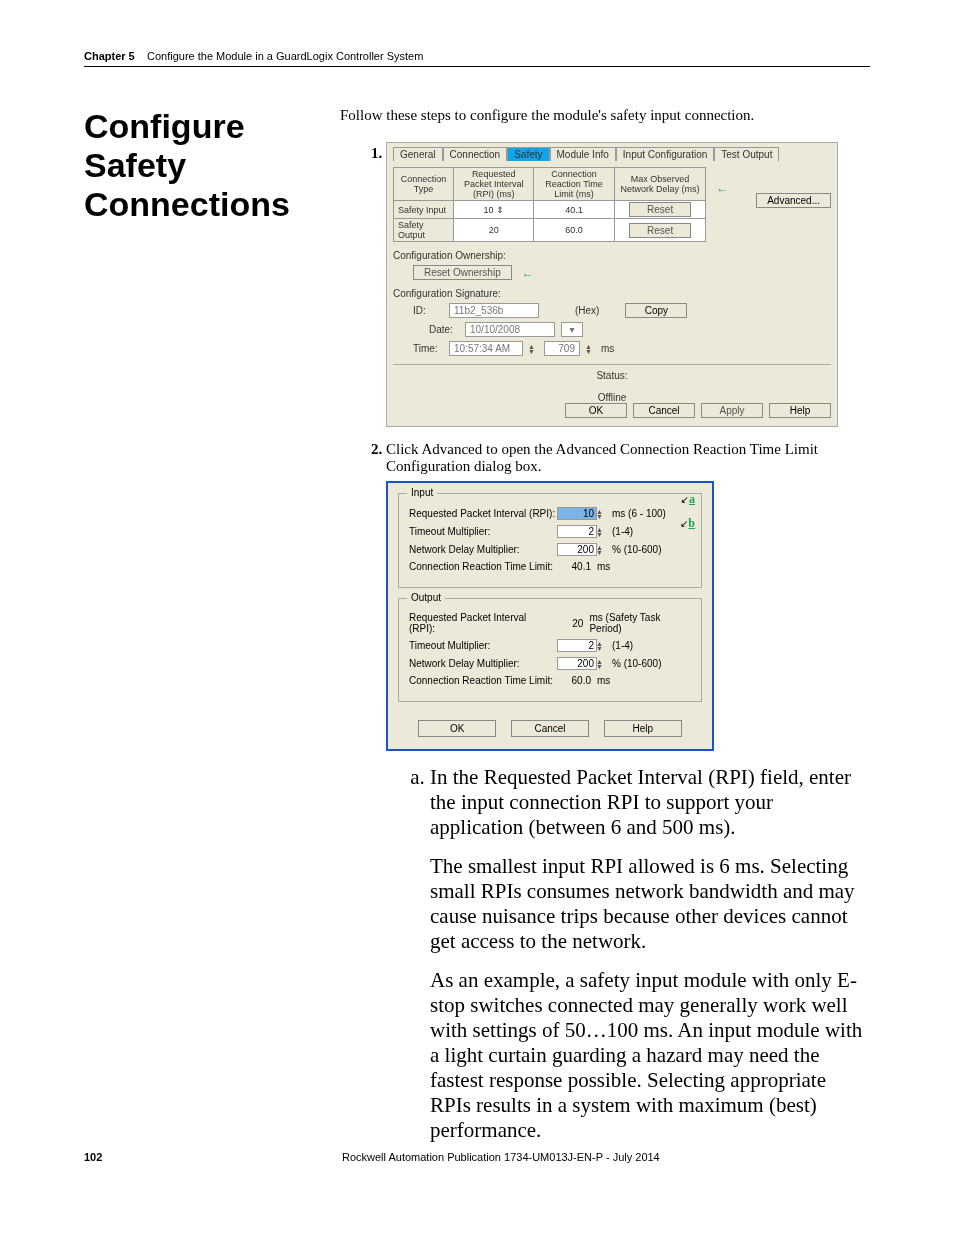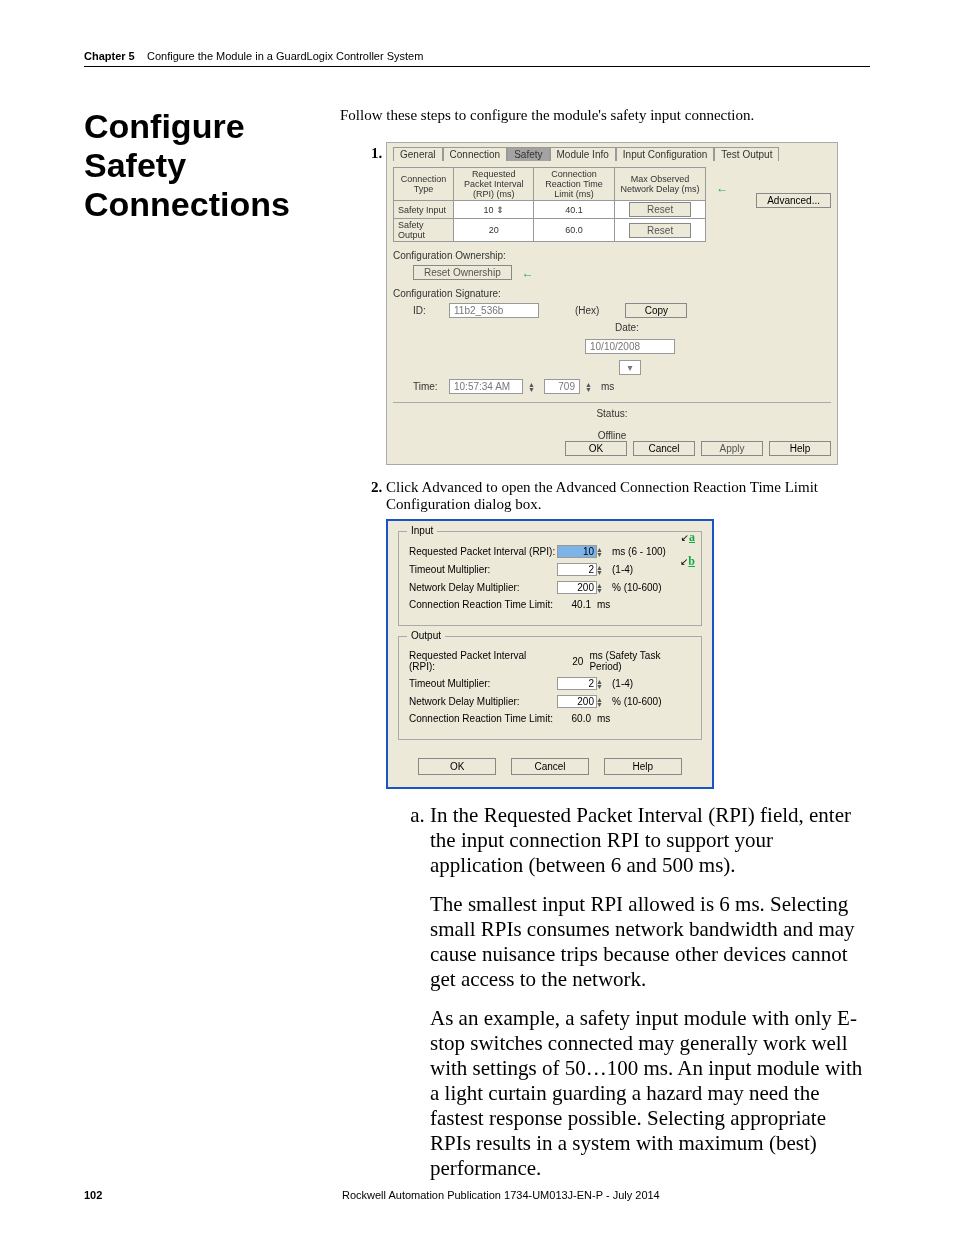--- a/index.html
+++ b/index.html
@@ -75,21 +75,21 @@
     gap: 0;
     margin-bottom: 6px;
   }
   .tab {
     border: 1px solid #999;
     border-bottom: none;
     padding: 1px 6px;
     background: #ece9d8;
     font-size: 10px;
   }
-  .tab.active { background: #a3a3a3; position: relative; top: 0; }
+  .tab.active { background: #0ea5e9; position: relative; top: 0; }
   .grid-table {
     border-collapse: collapse;
     font-size: 9px;
   }
   .grid-table th, .grid-table td {
     border: 1px solid #999;
     padding: 1px 4px;
     text-align: center;
     background: #fff;
   }
@@ -280,21 +280,21 @@
                 <span class="arrow-left">←</span>
               </div>
 
               <div class="section-caption">Configuration Signature:</div>
               <div class="field-row" style="margin-left:20px;">
                 <span style="width:30px;">ID:</span>
                 <span class="input-box" style="width:80px;">11b2_536b</span>
                 <span style="margin-left:30px;">(Hex)</span>
                 <span class="btn enabled" style="margin-left:20px;">Copy</span>
               </div>
-              <div class="field-row" style="margin-left:36px;flex-direction:column;">
+              <div class="field-row" style="margin-left:36px;">
                 <span style="width:30px;">Date:</span>
                 <span class="input-box" style="width:80px;">10/10/2008</span>
                 <span class="input-box" style="width:12px; text-align:center;">▾</span>
               </div>
               <div class="field-row" style="margin-left:20px;">
                 <span style="width:30px;">Time:</span>
                 <span class="input-box" style="width:64px;">10:57:34 AM</span>
                 <span class="spin-btns">▲<br>▼</span>
                 <span class="input-box" style="width:26px; text-align:right;">709</span>
                 <span class="spin-btns">▲<br>▼</span>

